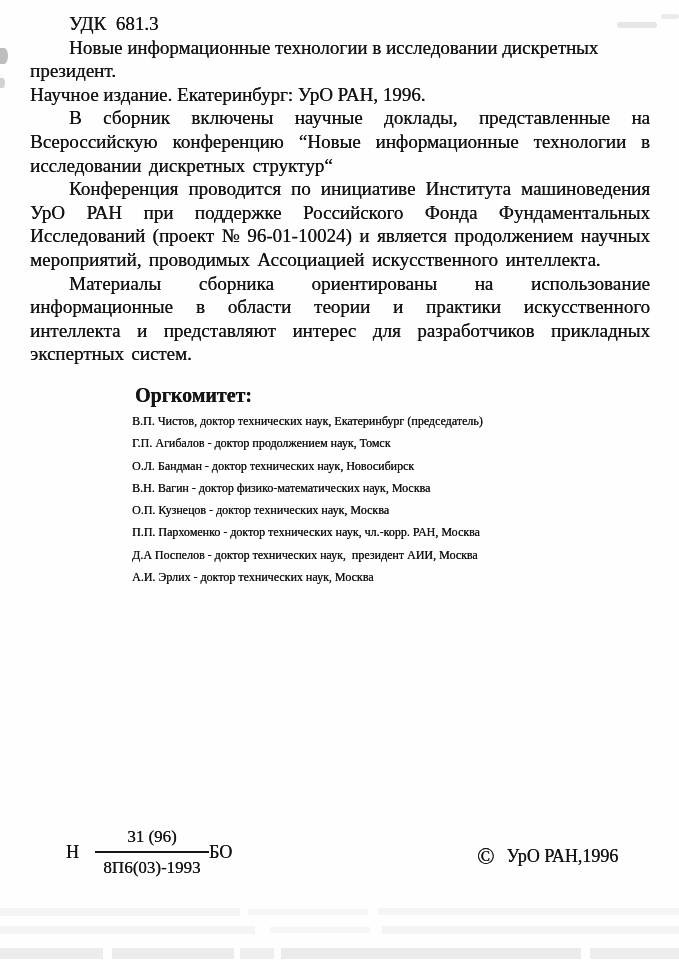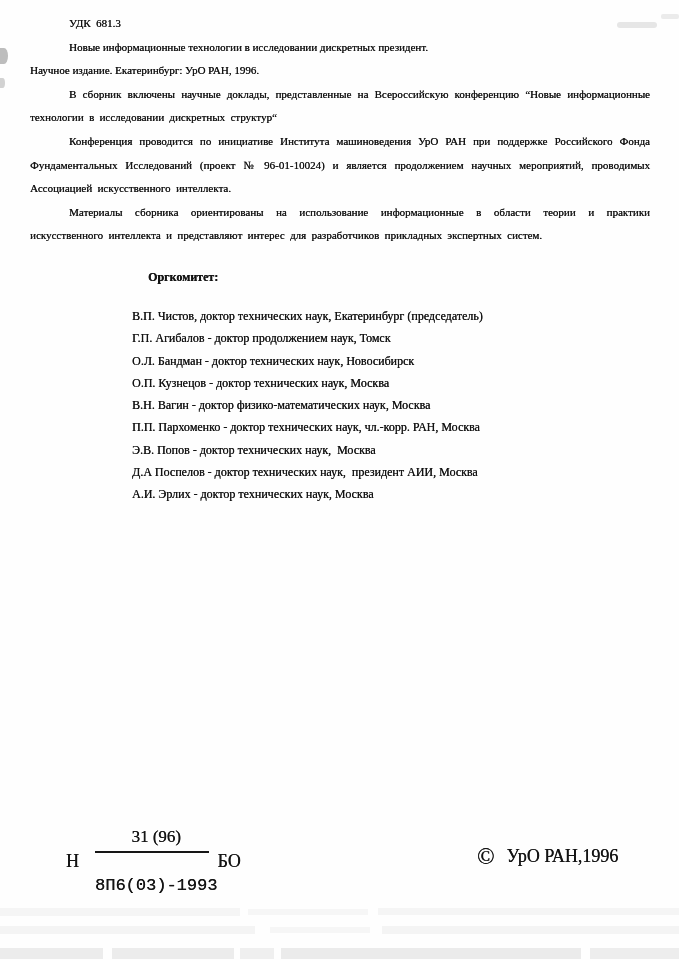--- a/index.html
+++ b/index.html
@@ -13,36 +13,36 @@
     color: #141414;
   }
   .content {
     position: absolute;
     left: 30px;
     top: 12px;
     width: 620px;
   }
   .line, .para {
     margin: 0;
-    font-size: 11px;
+    font-size: 19px;
     line-height: 23.6px;
     text-shadow: 0.25px 0 0 #1c1c1c;
   }
   .indent { text-indent: 39px; }
   .para {
     text-align: justify;
     text-justify: inter-word;
     word-spacing: 2.6px;
   }
   .org {
     margin: 18px 0 0 102px;
   }
   .org-heading {
-    margin: 16px;
-    font-size: 12px;
+    margin: 3px;
+    font-size: 20px;
     line-height: 23px;
     font-weight: bold;
     text-shadow: 0.3px 0 0 #111;
   }
   .org-list {
     list-style: none;
     margin: 1px 0 0 0;
     padding: 0;
   }
   .org-list li {
@@ -71,22 +71,21 @@
   .frac-line {
     display: block;
     height: 0;
     border-top: 2px solid #161616;
     width: 114px;
   }
   .frac-den {
     display: block;
     font-size: 17px;
     line-height: 22px;
-    padding-top: 22px;
-    font-family: Liberation Mono, monospace;
+    padding-top: 4px;
   }
   .cat-suffix { }
   .copyright {
     position: absolute;
     left: 477px;
     top: 845px;
     display: flex;
     align-items: center;
     font-size: 18px;
     text-shadow: 0.25px 0 0 #1c1c1c;
@@ -142,24 +141,23 @@
     <p class="para indent">В сборник включены научные доклады, представленные на Всероссийскую конференцию “Новые информационные технологии в исследовании дискретных структур“</p>
     <p class="para indent">Конференция проводится по инициативе Института машиноведения УрО РАН при поддержке Российского Фонда Фундаментальных Исследований (проект № 96-01-10024) и является продолжением научных мероприятий, проводимых Ассоциацией искусственного интеллекта.</p>
     <p class="para indent">Материалы сборника ориентированы на использование информационные в области теории и практики искусственного интеллекта и представляют интерес для разработчиков прикладных экспертных систем.</p>
 
     <div class="org">
       <p class="org-heading">Оргкомитет:</p>
       <ul class="org-list">
         <li>В.П. Чистов, доктор технических наук, Екатеринбург (председатель)</li>
         <li>Г.П. Агибалов - доктор продолжением наук, Томск</li>
         <li>О.Л. Бандман - доктор технических наук, Новосибирск</li>
+        <li>В.Н. Вагин - доктор физико-математических наук, Москва</li>
         <li>О.П. Кузнецов - доктор технических наук, Москва</li>
-        <li>В.Н. Вагин - доктор физико-математических наук, Москва</li>
         <li>П.П. Пархоменко - доктор технических наук, чл.-корр. РАН, Москва</li>
-        <li>Э.В. Попов - доктор технических наук,&nbsp; Москва</li>
         <li>Д.А Поспелов - доктор технических наук,&nbsp; президент АИИ, Москва</li>
         <li>А.И. Эрлих - доктор технических наук, Москва</li>
       </ul>
     </div>
   </div>
 
   <div class="catalog">
     <span class="cat-prefix">Н</span>
     <span class="frac">
       <span class="frac-num">31 (96)</span>

